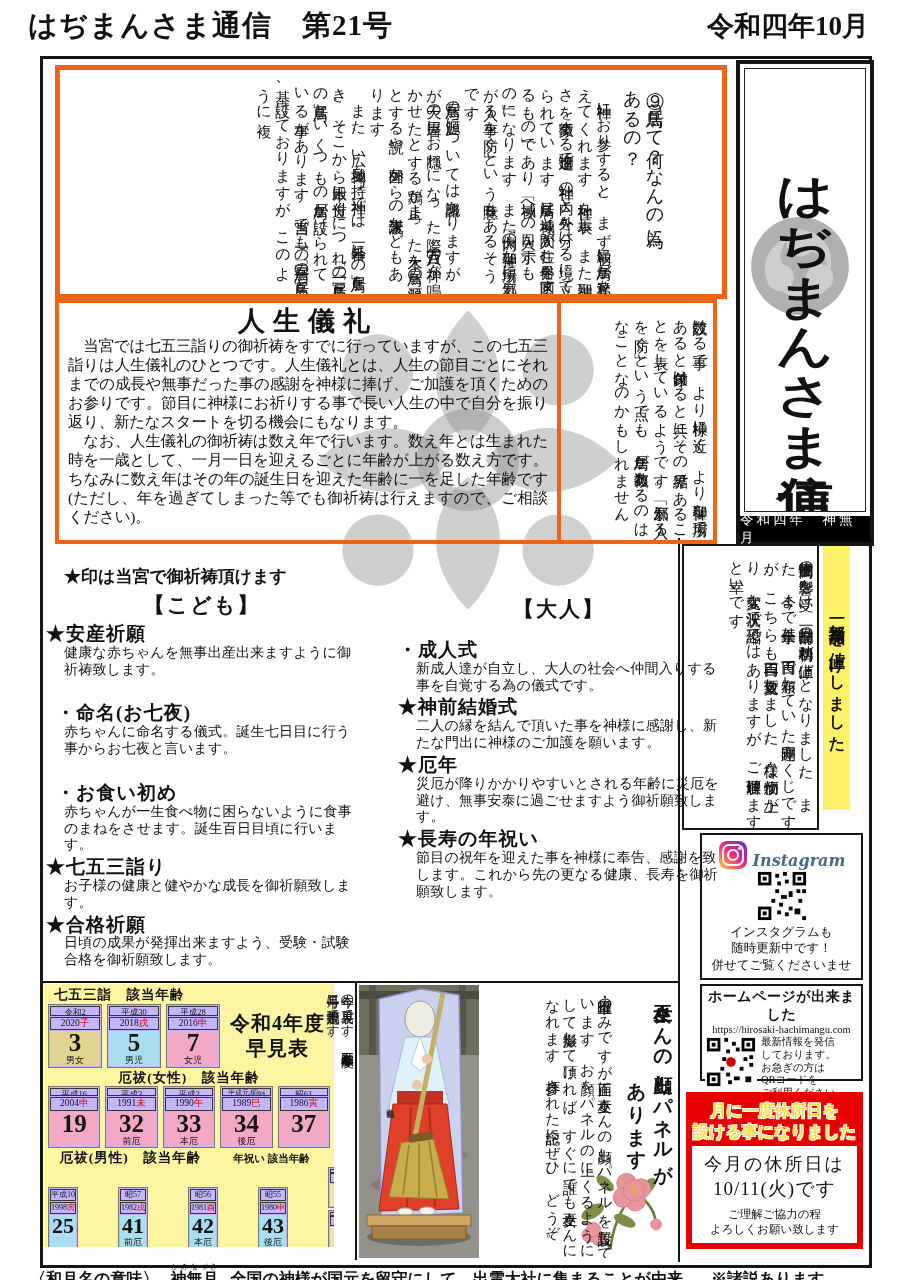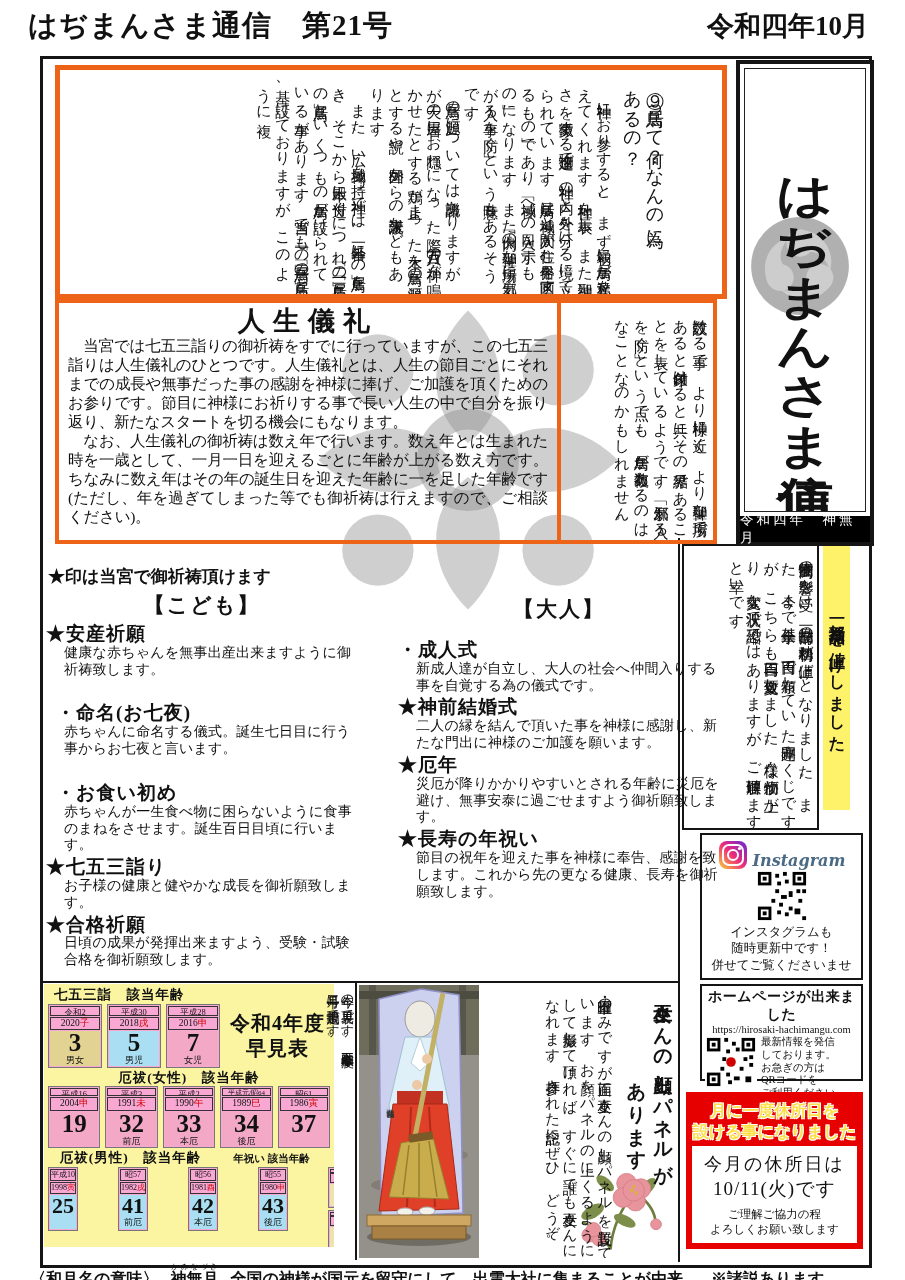--- a/index.html
+++ b/index.html
@@ -40,21 +40,21 @@
 
   
   .box2{left:55px;top:299px;width:662px;height:245px;border:4px solid #ed6317;display:flex;z-index:1;box-sizing:border-box;}
   .jinsei{flex:1;padding:2px 9px;overflow:hidden;}
   .jinsei-title{text-align:center;font-size:27px;font-weight:bold;letter-spacing:8px;line-height:1.2;}
   .jinsei-body{font-size:15.5px;line-height:1.22;white-space:pre-line;letter-spacing:-0.3px;text-align:justify;}
   .qa-cont{width:156px;border-left:4px solid #ed6317;writing-mode:vertical-rl;font-size:15px;
            line-height:1.3;padding:6px 4px;box-sizing:border-box;overflow:hidden;}
 
   
-  .ritual-note{left:48px;top:565px;font-size:17px;font-weight:bold;z-index:1;}
+  .ritual-note{left:64px;top:565px;font-size:17px;font-weight:bold;z-index:1;}
   .col-kodomo{left:46px;top:591px;width:312px;z-index:1;}
   .col-otona{left:378px;top:595px;width:322px;z-index:1;margin-left:20px;}
   .list-hd{text-align:center;font-size:21px;font-weight:bold;letter-spacing:2px;margin-bottom:4px;}
   .col-otona .list-hd{margin-bottom:16px;}
   .ritem-t{font-size:19px;font-weight:bold;line-height:1.15;letter-spacing:1px;}
   .ritem-t.sub{margin-left:10px;margin-top:24px;}
   .ritem-d{font-size:14px;line-height:1.2;margin-left:18px;margin-bottom:2px;letter-spacing:0.2px;}
 
   
   .div-v1{left:678px;top:538px;width:2px;height:724px;background:#151515;}
@@ -89,21 +89,21 @@
   .hol-l1{font-size:18px;margin-top:6px;letter-spacing:2px;text-align:center;}
   .hol-l2{font-size:19px;letter-spacing:1px;}
   .hol-note{font-size:11.5px;line-height:1.3;white-space:pre-line;margin-top:5px;}
 
   
   .age-table{left:44px;top:984px;width:290px;height:263px;background:#fbf5a2;box-sizing:border-box;
              padding:3px 4px;overflow:hidden;z-index:1;}
   .t-hd{font-size:13.5px;font-weight:bold;letter-spacing:1px;line-height:1.15;}
   .t-hd.ctr{text-align:center;}
   .t-row{display:flex;gap:5px;margin:1px 0 2px;}
-  .cell{border:1px solid #777;background:#f9a8d4;display:flex;flex-direction:column;box-sizing:border-box;}
+  .cell{border:1px solid #777;background:#c4b5fd;display:flex;flex-direction:column;box-sizing:border-box;}
   .c-era{font-size:8.5px;text-align:center;border:1px solid #333;margin:1px 1px 0;line-height:1.25;white-space:nowrap;overflow:hidden;}
   .c-year{font-size:9.5px;text-align:center;border:1px solid #333;margin:1px 1px 0;line-height:1.25;white-space:nowrap;}
   .zod{color:#d00000;}
   .c-body{flex:1;margin:1px;text-align:center;display:flex;flex-direction:column;justify-content:center;}
   .c-age{font-size:25px;font-weight:bold;line-height:0.95;}
   .c-lab{font-size:9px;line-height:1.15;min-height:10px;}
   .w753{width:54px;height:64px;}
   .wf{width:53px;height:62px;}
   .wm{width:37px;height:64px;}
   .wm .c-era,.wm .c-year{font-size:8px;}
@@ -442,21 +442,21 @@
         <div class="c-body">
             <div class="c-age">37</div>
             <div class="c-lab"></div>
           </div>
       </div>
     </div>
     <div class="hd-split">
       <div class="t-hd male">厄祓(男性)　該当年齢</div>
       <div class="t-hd toshi">年祝い 該当年齢</div>
     </div>
-    <div class="t-row" style="align-items:flex-start;gap:40px;">
+    <div class="t-row" style="align-items:flex-end;gap:40px;">
       <div class="cell wm blue">
         <div class="c-era">平成10</div>
         <div class="c-year"><span>1998</span><span class="zod">寅</span></div>
         <div class="c-body">
             <div class="c-age">25</div>
             <div class="c-lab"></div>
           </div>
       </div>
       <div class="cell wm blue">
         <div class="c-era">昭57</div>

